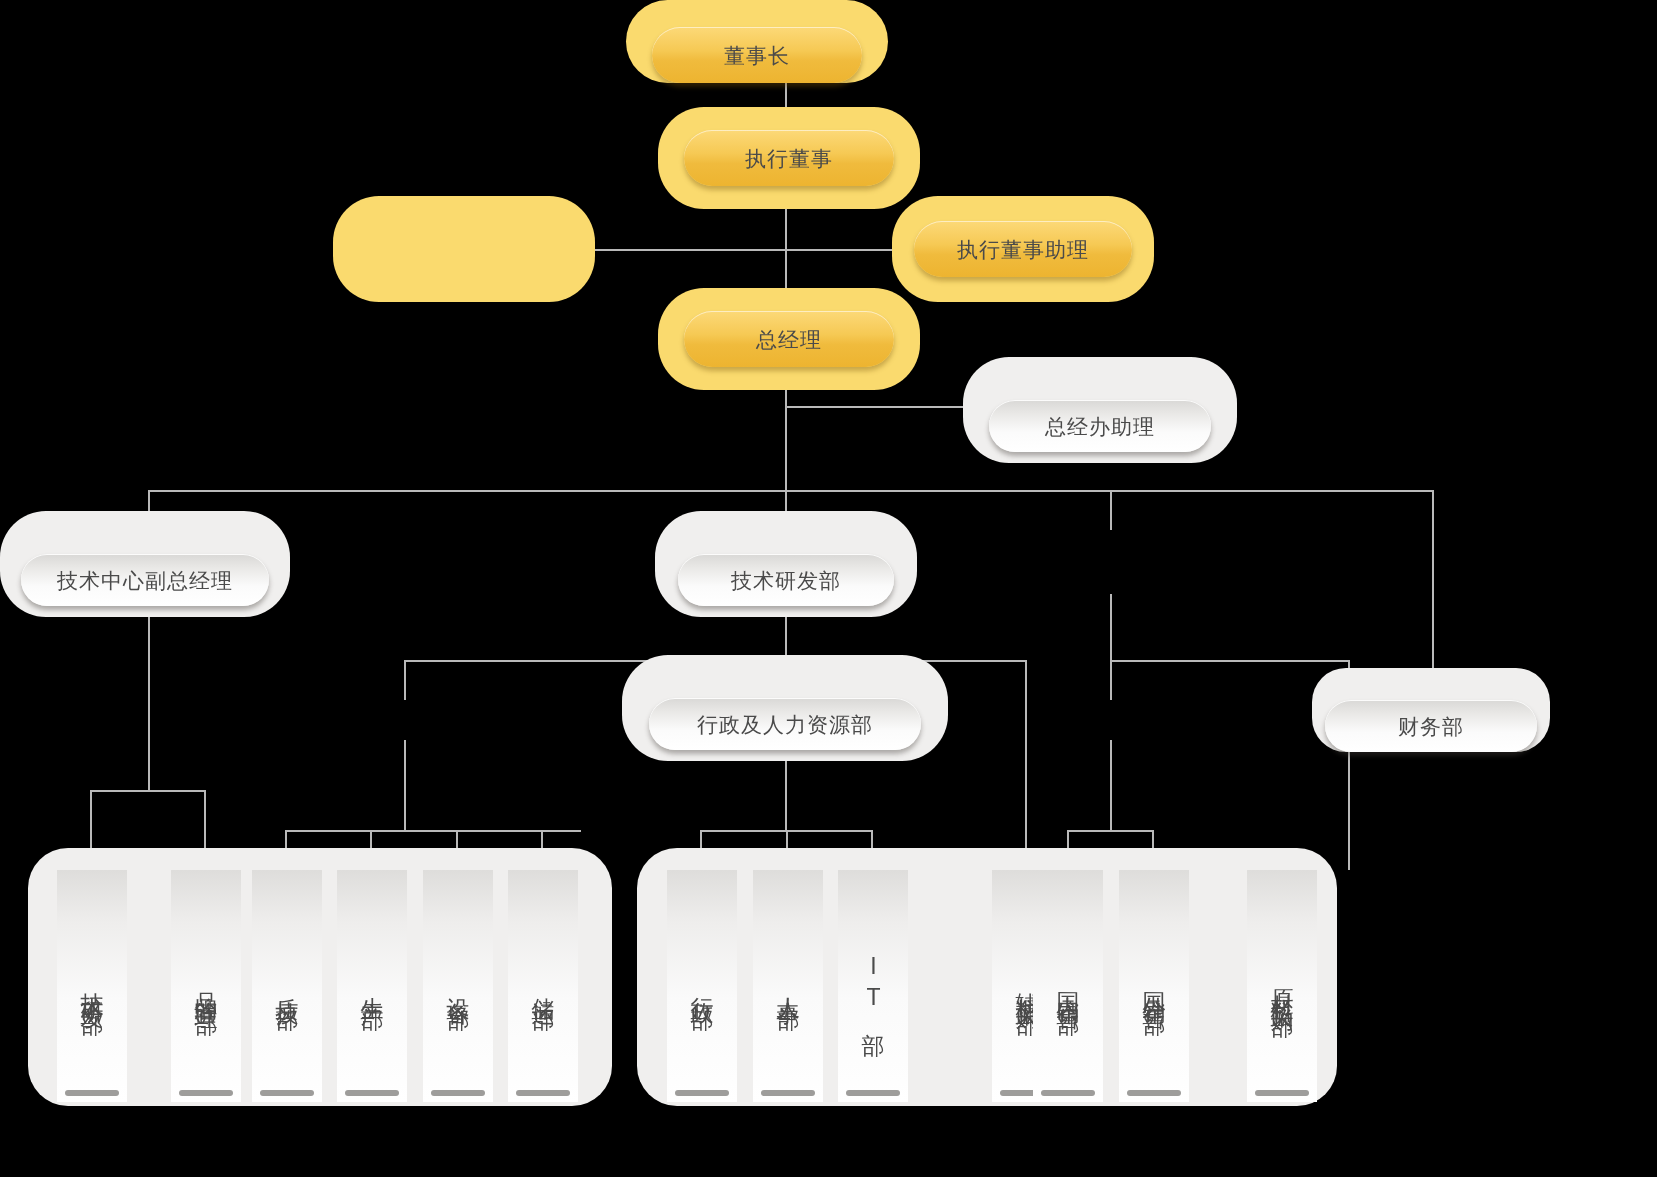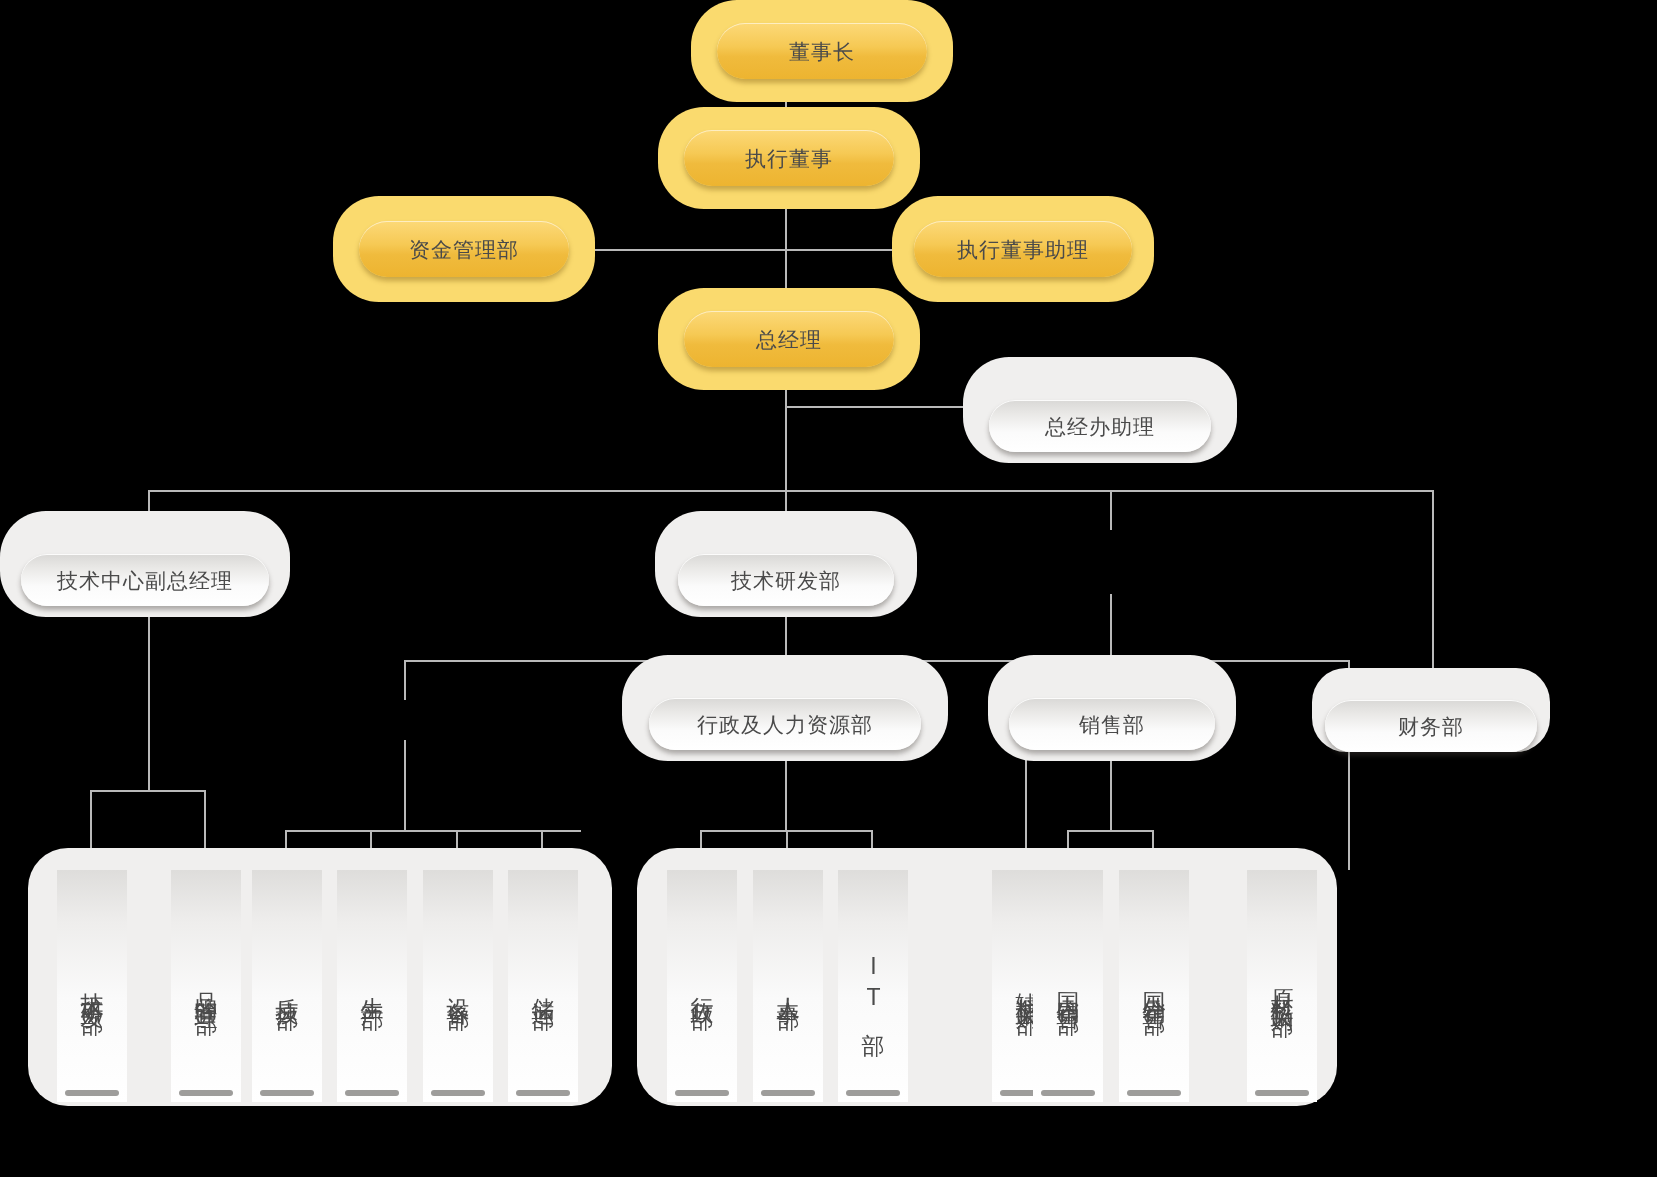--- a/index.html
+++ b/index.html
@@ -164,39 +164,36 @@
   <div class="conn v" style="left:1110px; top:594px; height:66px;"></div>
   <div class="conn h" style="left:1110px; top:660px; width:240px;"></div>
   <div class="conn v" style="left:1110px; top:660px; height:40px;"></div>
   <div class="conn v" style="left:1348px; top:660px; height:210px;"></div>
 
   <div class="conn v" style="left:1110px; top:740px; height:90px;"></div>
   <div class="conn h" style="left:1067px; top:830px; width:86px;"></div>
   <div class="conn v" style="left:1067px; top:830px; height:40px;"></div>
   <div class="conn v" style="left:1152px; top:830px; height:40px;"></div>
 
-  <div class="node gold" style="left:691px; top:0px; width:262px; height:102px;">
+  <div class="node gold" style="left:626px; top:0px; width:262px; height:83px;align-items:flex-end;">
     <div class="halo"></div>
     <div class="pill" style="width:210px; height:56px;">
       <span class="lbl">董事长</span>
     </div>
   </div>
 
   <div class="node gold" style="left:658px; top:107px; width:262px; height:102px;">
     <div class="halo"></div>
     <div class="pill" style="width:210px; height:56px;">
       <span class="lbl">执行董事</span>
     </div>
   </div>
 
   <div class="node gold" style="left:333px; top:196px; width:262px; height:106px;">
     <div class="halo"></div>
-    <div class="pill" style="width:210px; height:56px;">
-      <span class="lbl">资金管理部</span>
-    </div>
   </div>
 
   <div class="node gold" style="left:892px; top:196px; width:262px; height:106px;">
     <div class="halo"></div>
     <div class="pill" style="width:218px; height:56px;">
       <span class="lbl">执行董事助理</span>
     </div>
   </div>
 
   <div class="node gold" style="left:658px; top:288px; width:262px; height:102px;">
@@ -229,26 +226,20 @@
 
 
 
   <div class="node silver" style="left:622px; top:655px; width:326px; height:106px;">
     <div class="halo"></div>
     <div class="pill" style="width:272px; height:52px;">
       <span class="lbl">行政及人力资源部</span>
     </div>
   </div>
 
-  <div class="node silver" style="left:988px; top:655px; width:248px; height:106px;">
-    <div class="halo"></div>
-    <div class="pill" style="width:206px; height:52px;">
-      <span class="lbl">销售部</span>
-    </div>
-  </div>
 
   <div class="node silver" style="left:1312px; top:668px; width:238px; height:84px;">
     <div class="halo" style="border-radius:34px;"></div>
     <div class="pill" style="width:212px; height:52px;">
       <span class="lbl">财务部</span>
     </div>
   </div>
 
   <div class="leafgroup r-both" style="left:28px; top:848px; width:584px; height:258px;"></div>
   <div class="leafgroup r-both" style="left:637px; top:848px; width:700px; height:258px;"></div>

